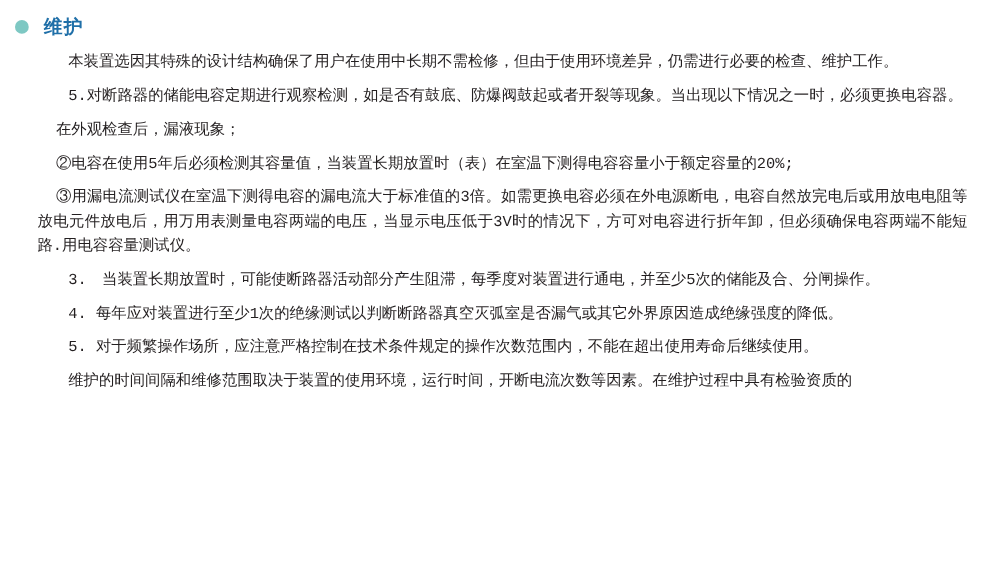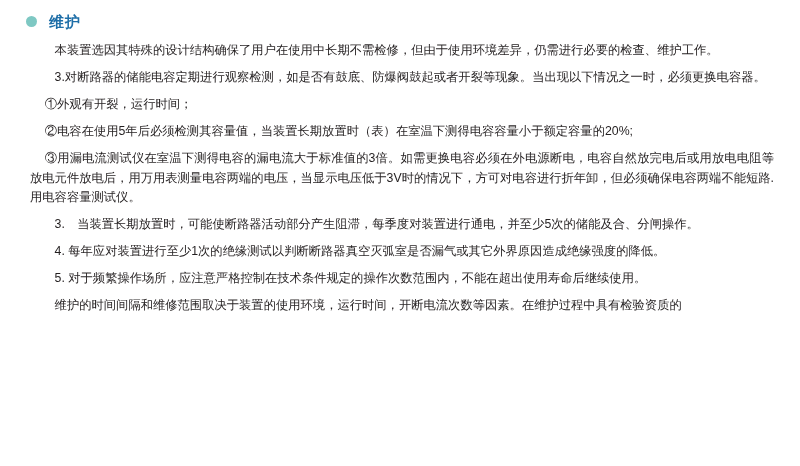--- a/index.html
+++ b/index.html
@@ -17,40 +17,41 @@
   .page {
     position: relative;
     width: 800px;
     height: 466px;
     box-sizing: border-box;
     padding: 0;
   }
   .heading-row {
     display: flex;
     align-items: center;
-    padding: 14px 0 0 26px;
+    padding: 14px 0 0 12px;
     text-align: center;
   }
   .bullet-dot {
     width: 11px;
     height: 11px;
     border-radius: 50%;
     background: #7ec8c3;
     margin-right: 12px;
     flex: 0 0 auto;
   }
   .heading-text {
     font-size: 15px;
     font-weight: bold;
     color: #1f6fa8;
     letter-spacing: 1px;
     line-height: 1;
   }
   .body {
     padding: 12px 26px 0 30px;
+    font-family: Liberation Mono, monospace;
   }
   p.para {
     margin: 0 0 7px 0;
     font-size: 12.3px;
     line-height: 1.62;
     text-align: justify;
     text-justify: inter-ideograph;
     color: #231f20;
   }
   p.indent {
@@ -65,22 +66,22 @@
 
 <div class="page">
 
   <div class="heading-row">
     <span class="bullet-dot"></span>
     <span class="heading-text">维护</span>
   </div>
 
   <div class="body">
     <p class="para indent">本装置选因其特殊的设计结构确保了用户在使用中长期不需检修，但由于使用环境差异，仍需进行必要的检查、维护工作。</p>
-    <p class="para indent">3.对断路器的储能电容定期进行观察检测，如是否有鼓底、防爆阀鼓起或者开裂等现象。当出现以下情况之一时，必须更换电容器。</p>
-    <p class="para hang">①外观有开裂，运行时间；</p>
+    <p class="para indent">5.对断路器的储能电容定期进行观察检测，如是否有鼓底、防爆阀鼓起或者开裂等现象。当出现以下情况之一时，必须更换电容器。</p>
+    <p class="para hang">在外观检查后，漏液现象；</p>
     <p class="para hang">②电容在使用5年后必须检测其容量值，当装置长期放置时（表）在室温下测得电容容量小于额定容量的20%;</p>
     <p class="para hang">③用漏电流测试仪在室温下测得电容的漏电流大于标准值的3倍。如需更换电容必须在外电源断电，电容自然放完电后或用放电电阻等放电元件放电后，用万用表测量电容两端的电压，当显示电压低于3V时的情况下，方可对电容进行折年卸，但必须确保电容两端不能短路.用电容容量测试仪。</p>
     <p class="para indent">3.　当装置长期放置时，可能使断路器活动部分产生阻滞，每季度对装置进行通电，并至少5次的储能及合、分闸操作。</p>
     <p class="para indent">4. 每年应对装置进行至少1次的绝缘测试以判断断路器真空灭弧室是否漏气或其它外界原因造成绝缘强度的降低。</p>
     <p class="para indent">5. 对于频繁操作场所，应注意严格控制在技术条件规定的操作次数范围内，不能在超出使用寿命后继续使用。</p>
     <p class="para indent">维护的时间间隔和维修范围取决于装置的使用环境，运行时间，开断电流次数等因素。在维护过程中具有检验资质的</p>
   </div>
 
 </div>
 

